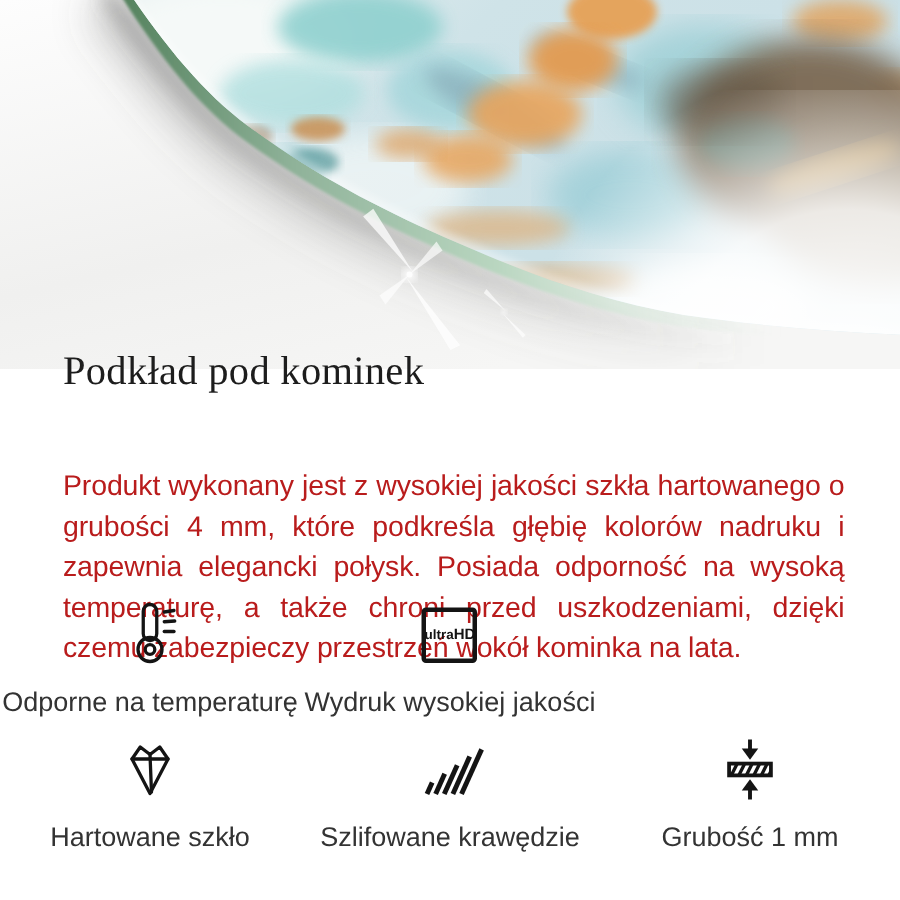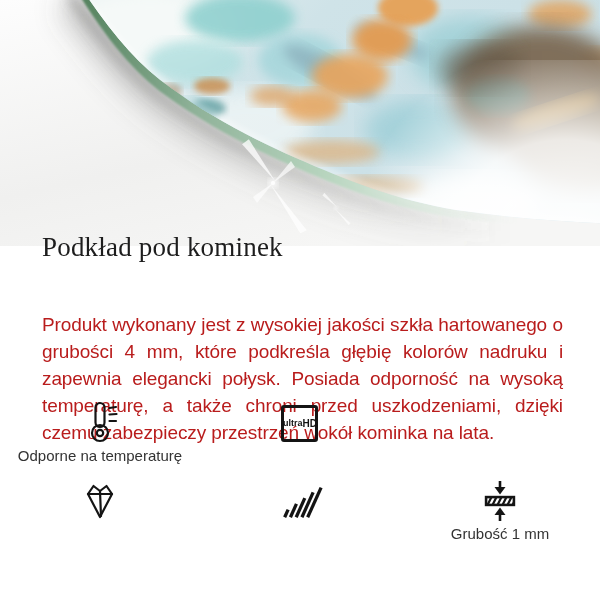--- a/index.html
+++ b/index.html
@@ -20,21 +20,21 @@
   .desc{position:absolute;left:42px;top:311px;width:521px;margin:0;
         font-size:19px;line-height:27px;color:#b91c1c;text-align:justify;
         letter-spacing:-0.1px;}
 
   
   .features{position:absolute;left:0;top:398px;width:600px;}
   .feat-row{display:flex;width:100%;}
   .feat-row + .feat-row{margin-top:12px;}
   .feat{width:33.333%;display:flex;flex-direction:column;align-items:center;}
   .icon-box{height:50px;display:flex;align-items:center;justify-content:center;}
-  .feat-label{margin-top:0;font-size:15px;line-height:16px;color:#333;}
+  .feat-label{margin-top:12px;font-size:18px;line-height:16px;color:#333;}
 
   
   .uhd{width:37px;height:37px;border:3px solid #141414;border-radius:3px;
        display:flex;align-items:center;justify-content:center;
        color:#141414;box-sizing:border-box;}
   .uhd .t{font-size:9px;font-weight:bold;line-height:9px;letter-spacing:0;}
   .uhd .b{font-size:10px;font-weight:bold;line-height:15px;letter-spacing:0;}
 
   svg .stroked{fill:none;stroke:#141414;stroke-width:2.2;
                stroke-linecap:round;stroke-linejoin:round;}
@@ -183,49 +183,52 @@
         <div class="feat-label">Odporne na temperaturę</div>
       </div>
 
       <div class="feat">
         <div class="icon-box">
           <div class="uhd">
             <div class="t">ultra</div>
             <div class="b">HD</div>
           </div>
         </div>
+        <div class="feat-label">Wydruk wysokiej jakości</div>
       </div>
 
 
     </div>
 
     <div class="feat-row">
 
       <div class="feat">
         <div class="icon-box">
           <svg width="44" height="46" viewBox="0 0 44 46">
             <path class="stroked" d="M10,16 L15.5,8 L22,13 L28.5,8 L34,16 L22,39 Z"></path>
             <line class="stroked" x1="10" y1="16" x2="34" y2="16"></line>
             <line class="stroked" x1="22" y1="13" x2="23" y2="38"></line>
           </svg>
         </div>
+        <div class="feat-label">Hartowane szkło</div>
       </div>
 
       <div class="feat">
         <div class="icon-box">
           <svg width="48" height="46" viewBox="0 0 48 48">
             <g stroke="#141414" stroke-width="3.4" stroke-linecap="butt">
               <line x1="8" y1="41" x2="11.6" y2="33"></line>
               <line x1="14" y1="41" x2="20.3" y2="27"></line>
               <line x1="20" y1="41" x2="29" y2="21"></line>
               <line x1="26" y1="41" x2="37.7" y2="15"></line>
               <line x1="32" y1="41" x2="46" y2="10"></line>
             </g>
           </svg>
         </div>
+        <div class="feat-label">Szlifowane krawędzie</div>
       </div>
 
       <div class="feat">
         <div class="icon-box">
           <svg width="44" height="46" viewBox="0 0 44 46">
             <line x1="22" y1="3" x2="22" y2="10" stroke="#141414" stroke-width="2.6"></line>
             <polygon points="16.5,9 27.5,9 22,16.5" fill="#141414"></polygon>
             <g clip-path="url(#hatchClip)">
               <rect x="8" y="19" width="28" height="8" fill="#ffffff" stroke="#141414" stroke-width="2.4"></rect>
             </g>

